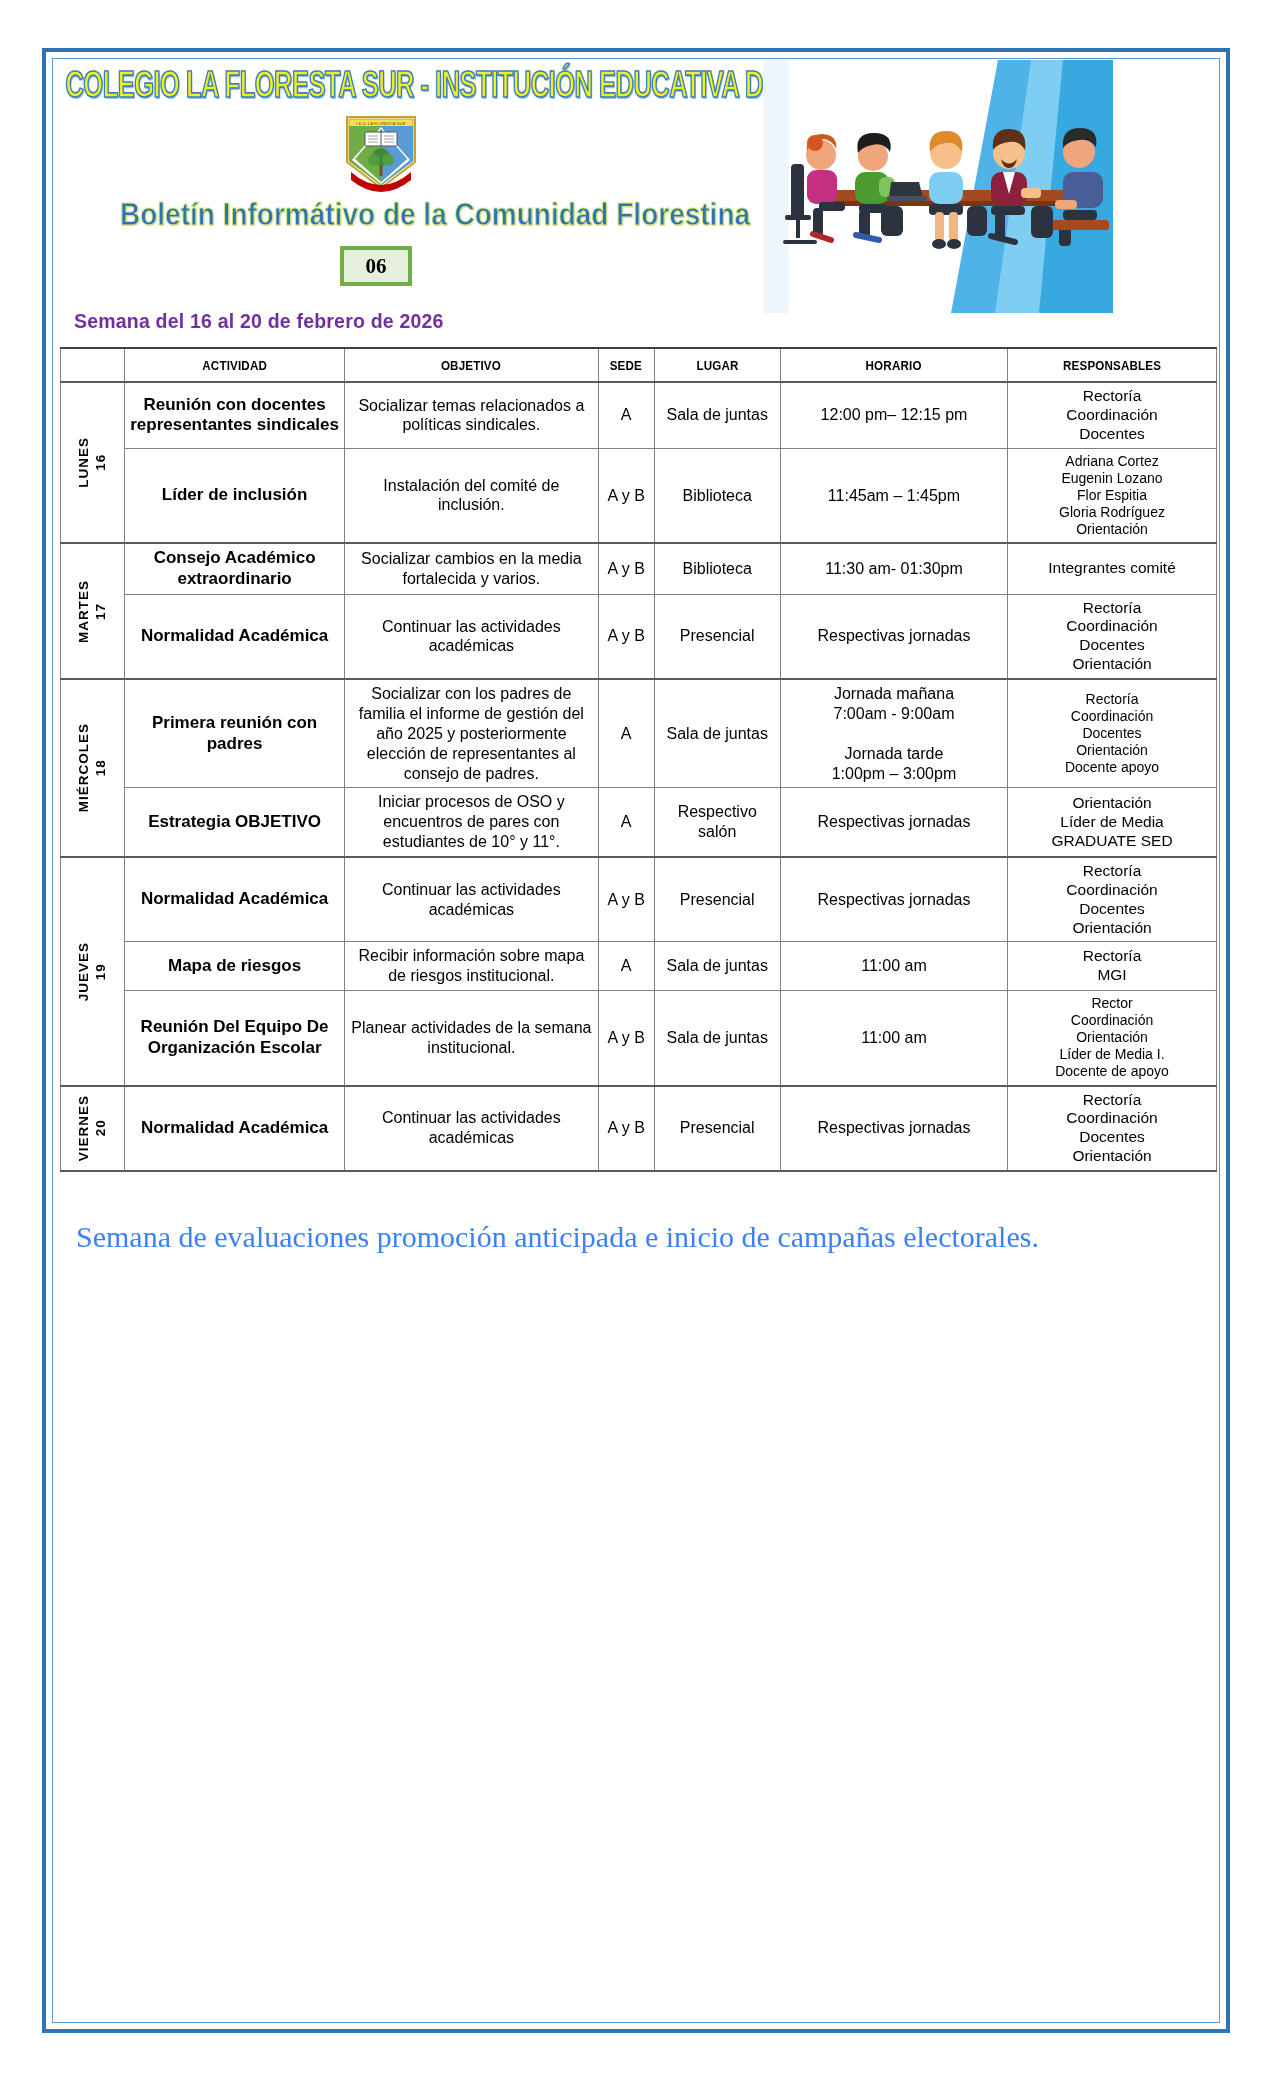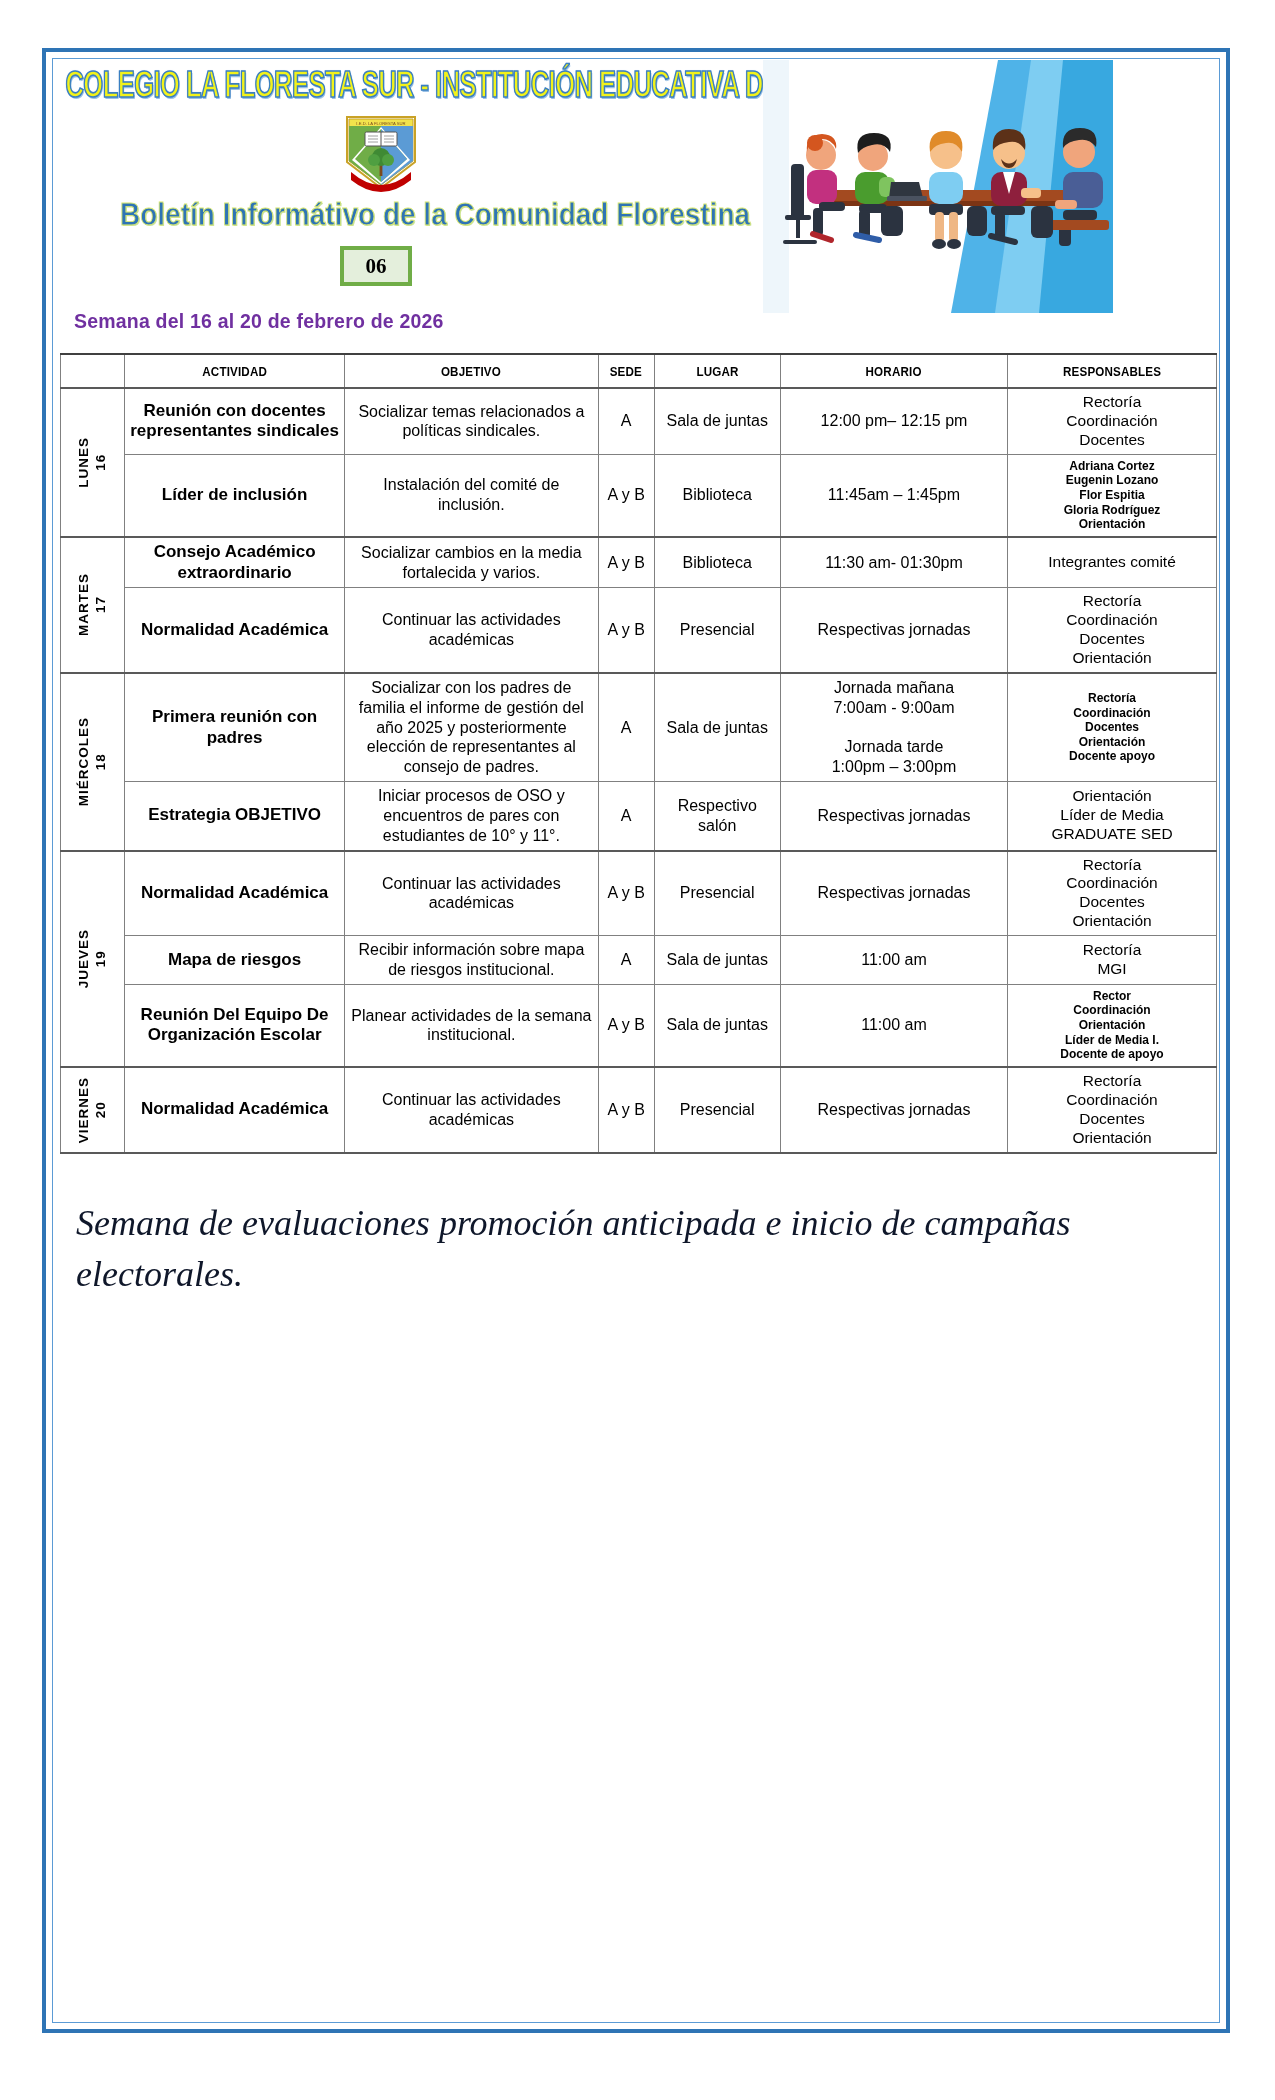--- a/index.html
+++ b/index.html
@@ -123,21 +123,21 @@
     padding-left: 14px;
     font-family: "Liberation Sans", sans-serif;
     font-weight: bold;
     font-size: 19.5px;
     color: #7030a0;
     letter-spacing: 0.2px;
   }
 
   
   table.schedule {
-    margin-top: 20px;
+    margin-top: 14px;
     border-collapse: collapse;
     width: 1157px;
     table-layout: fixed;
     font-family: "Liberation Sans", sans-serif;
     padding-left: 16px;
   }
   table.schedule td, table.schedule th {
     border: 1.3px solid #808080;
     vertical-align: middle;
     text-align: center;
@@ -192,38 +192,36 @@
   }
   td.sede {
     font-size: 16px;
     line-height: 1.24;
   }
   td.resp {
     font-size: 15.5px;
     line-height: 1.22;
   }
   td.resp.small {
-    font-size: 12px;
-    font-weight: bold;
+    font-size: 14px;
   }
   tr.day-start > td { border-top: 2.2px solid #595959; }
   tr.last-row > td { border-bottom: 2.2px solid #595959; }
 
   
   .notes {
     margin-top: 44px;
     padding-left: 16px;
     padding-right: 26px;
   }
   .note {
     font-family: "Liberation Serif", serif;
-    font-style: italic;
-    font-size: 36px;
+    font-size: 30px;
     line-height: 1.42;
-    color: #0f172a;
+    color: #3b82f6;
     margin-bottom: 30px;
   }
 </style>
 </head>
 <body>
 
 <div class="page-frame">
   <div class="page-frame-inner"></div>
 </div>
 

